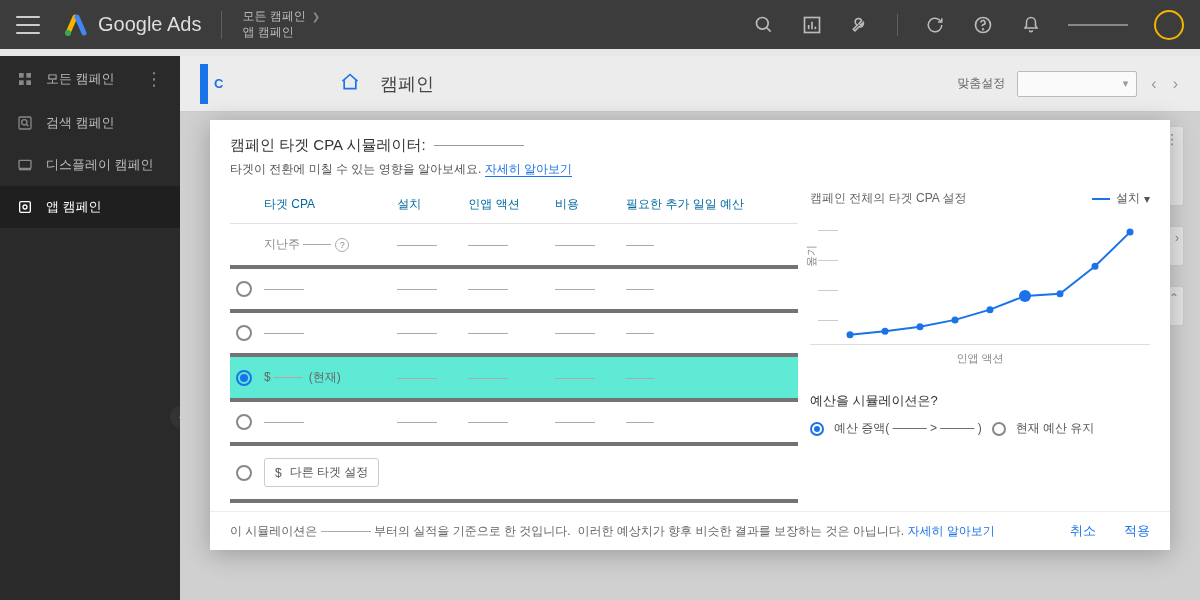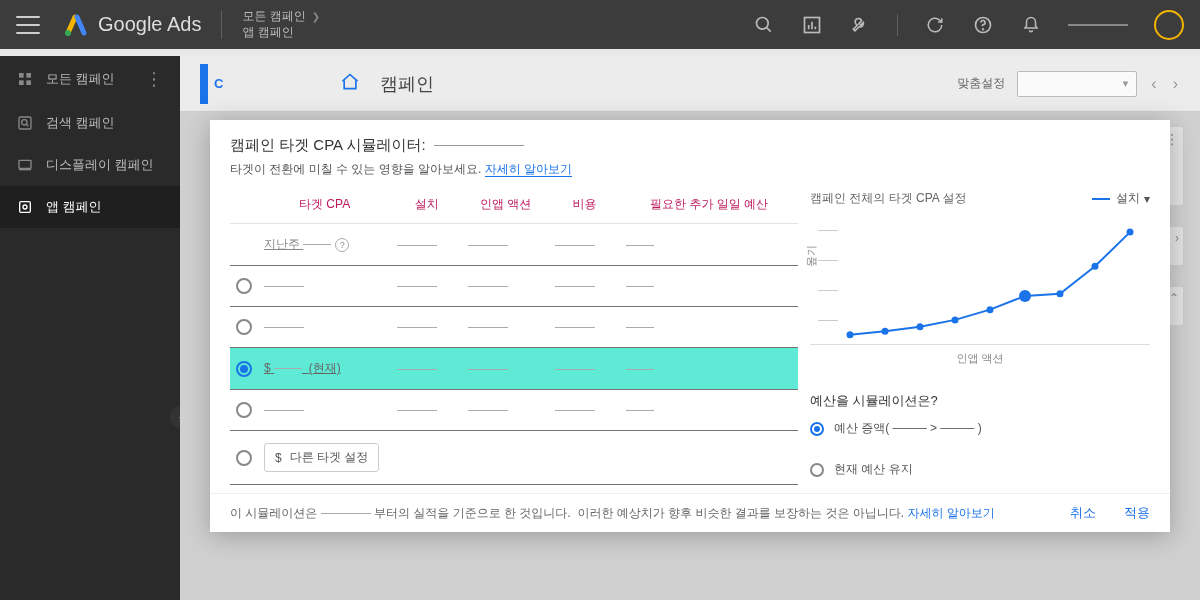--- a/index.html
+++ b/index.html
@@ -52,22 +52,22 @@
   .mtitle{font-size:15px;font-weight:500;color:#333;display:flex;align-items:center;gap:8px;}
   .redline{display:inline-block;width:90px;height:1px;background:#999;}
   .msub{font-size:12px;color:#555;margin-top:6px;}
   .msub a{color:#1a73e8;text-decoration:none;border-bottom:1px solid #1a73e8;}
 
   .mbody{display:flex;padding:0 20px 8px;gap:12px;}
   .mleft{flex:1;}
   .mright{width:340px;}
 
   table.sim{width:100%;border-collapse:collapse;font-size:12px;}
-  table.sim th{color:#be185d;text-align:center;padding:10px 6px;font-weight:500;border-bottom:1px solid #e2e2e2;white-space:nowrap;}
-  table.sim td{padding:12px 6px;border-bottom:1px solid #737373;color:#666;white-space:nowrap;text-decoration:underline;}
+  table.sim th{color:#0369a1;text-align:left;padding:10px 6px;font-weight:500;border-bottom:1px solid #e2e2e2;white-space:nowrap;}
+  table.sim td{padding:12px 6px;border-bottom:4px solid #737373;color:#666;white-space:nowrap;}
   tr.lastweek td{color:#888;}
   tr.selrow td{background:#5eead4;}
   .radio{width:16px;height:16px;border:2px solid #888;border-radius:50%;display:inline-block;position:relative;vertical-align:middle;}
   .radio.on{border-color:#1a73e8;}
   .radio.on::after{content:"";width:8px;height:8px;background:#1a73e8;border-radius:50%;position:absolute;top:2px;left:2px;}
   .dash{display:inline-block;width:40px;height:1px;background:#aaa;vertical-align:middle;}
   .dash.s{width:28px;}
   .qmark{display:inline-flex;width:14px;height:14px;border:1px solid #aaa;border-radius:50%;align-items:center;justify-content:center;font-size:9px;color:#888;margin-left:4px;}
   .othertgt{border:1px solid #ccc;border-radius:3px;padding:5px 10px;display:inline-flex;align-items:center;gap:8px;font-size:12px;color:#555;}
 
@@ -78,21 +78,21 @@
   .legsel{display:flex;align-items:center;gap:4px;color:#555;}
   .chartbox{position:relative;height:130px;border-bottom:1px solid #ddd;}
   .ylab{position:absolute;left:-6px;top:40%;transform:rotate(-90deg);transform-origin:left top;font-size:11px;color:#888;}
   .ytick{position:absolute;left:8px;width:20px;height:1px;background:#ccc;}
   .xaxlbl{text-align:center;font-size:11px;color:#888;margin-top:6px;}
   svg.curve{position:absolute;left:30px;top:0;right:0;bottom:0;}
 
   .budgetbox{margin-top:18px;}
   .bqt{font-size:13px;color:#333;font-weight:500;}
   .bqd{font-size:12px;color:#666;margin-top:4px;line-height:1.5;}
-  .bopts{margin-top:10px;display:flex;flex-direction:column;gap:24px;font-size:12px;color:#555;}
+  .bopts{margin-top:10px;display:flex;flex-direction:row;gap:10px;font-size:12px;color:#555;}
   .bopt{display:flex;align-items:center;gap:10px;}
   .radio.sm{width:14px;height:14px;}
   .radio.sm.on::after{width:6px;height:6px;}
 
   .mfoot{border-top:1px solid #eee;padding:10px 20px;display:flex;align-items:center;font-size:12px;color:#666;}
   .mfoot a{color:#1a73e8;text-decoration:none;}
   .mactions{margin-left:auto;display:flex;gap:28px;font-size:13px;}
   .mactions span{color:#1a73e8;cursor:pointer;}
 </style>
 </head>

